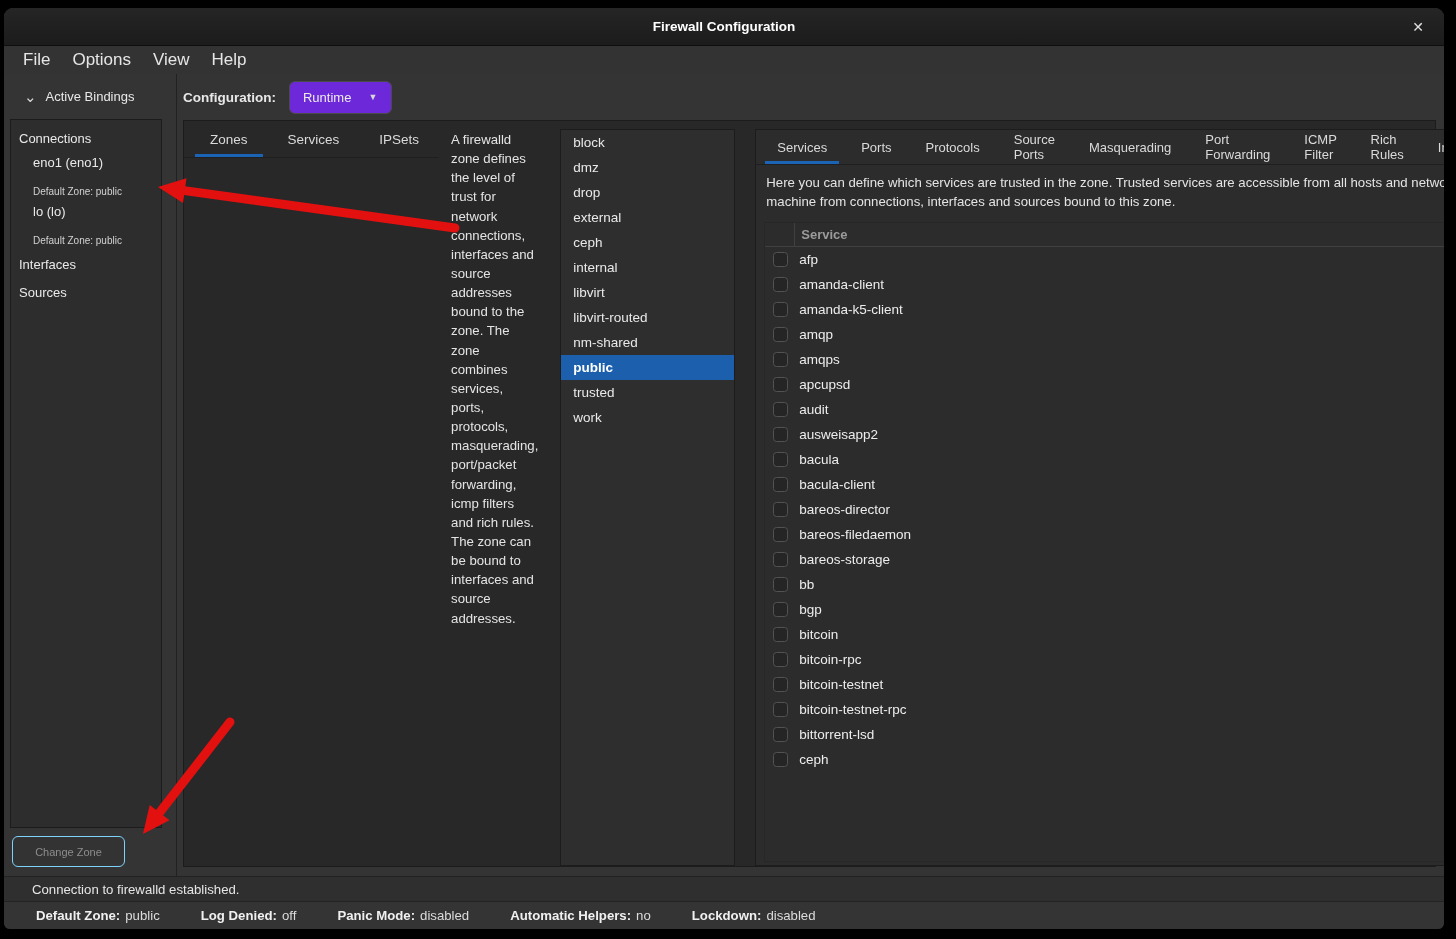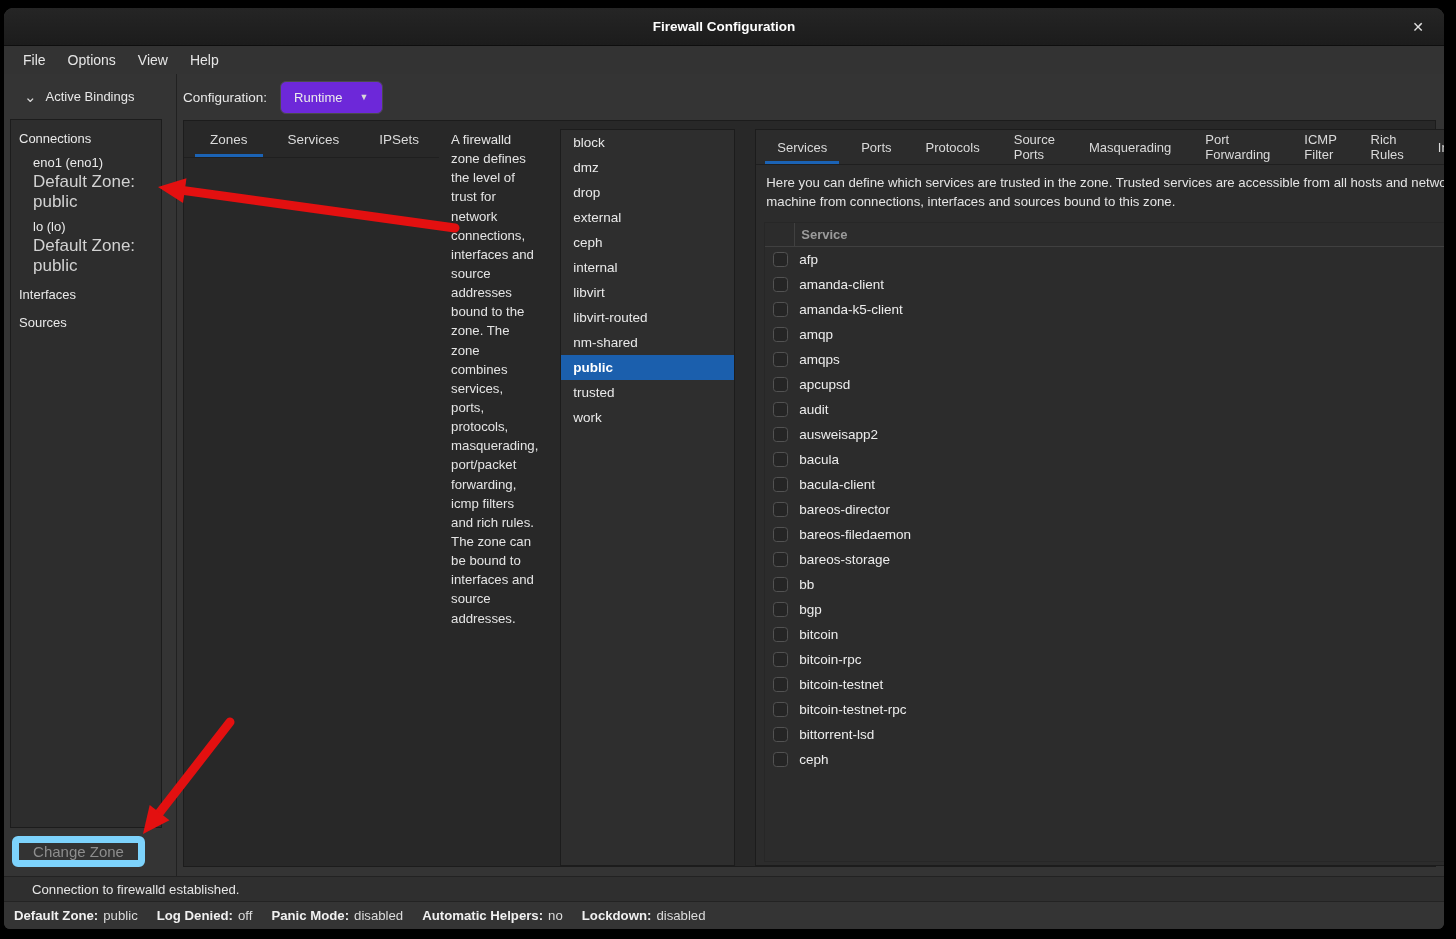--- a/index.html
+++ b/index.html
@@ -7,39 +7,39 @@
   .window { position:absolute; left:4px; top:8px; width:1440px; height:921px; background:#343434;
             border-radius:9px 9px 6px 6px; overflow:hidden; display:flex; flex-direction:column; color:#e8e8e8; }
   
   .titlebar { height:38px; flex:0 0 38px; background:linear-gradient(#252525,#1c1c1c); border-bottom:1px solid #0e0e0e;
               display:flex; align-items:center; justify-content:center; position:relative; }
   .title { font-weight:bold; font-size:13.5px; color:#fff; }
   .close-btn { position:absolute; right:16px; top:9px; width:20px; height:20px; display:flex; align-items:center;
                justify-content:center; color:#e0e0e0; font-size:14px; }
   
   .menubar { height:28px; flex:0 0 28px; background:#333333; display:flex; align-items:center; padding-left:8px; }
-  .menu-item { padding:0 11px; font-size:14px; color:#e6e6e6; height:100%; display:flex; align-items:center; }
+  .menu-item { padding:0 11px; font-size:17px; color:#e6e6e6; height:100%; display:flex; align-items:center; }
   
   .app-body { flex:1 1 auto; display:flex; min-height:0; background:#343434; }
   .sidebar { width:173px; flex:0 0 173px; border-right:1px solid #212121; display:flex; flex-direction:column; min-height:0; }
   .expander-row { height:45px; flex:0 0 45px; display:flex; align-items:center; padding-left:20px; gap:9px; font-size:13px; }
   .chevron { font-size:15px; color:#dcdcdc; line-height:10px; }
   .tree-panel { flex:1 1 auto; margin:0 14px 0 6px; border:1px solid #1c1c1c; background:#2d2d2d; padding:9px 0 0 8px;
                 font-size:13px; min-height:0; overflow:hidden; }
   .tree-root-label { color:#eaeaea; padding:2px 0; }
   .tree-conn { margin-top:7px; padding-left:14px; }
   .tree-conn-name { color:#eaeaea; }
-  .tree-conn-detail { font-size:17px; color:#d2d2d2; margin-top:2px; }
+  .tree-conn-detail { font-size:10px; color:#d2d2d2; margin-top:16px; }
   .tree-section { margin-top:9px; color:#eaeaea; padding:2px 0; }
-  .change-zone-btn { flex:0 0 auto; margin:8px 0 9px 8px; width:133px; height:31px; border:7px solid #7dd3fc; border-radius:6px;
-                     background:#333333; color:#8d8d8d; font-size:15px; display:flex; align-items:center; justify-content:center; }
+  .change-zone-btn { flex:0 0 auto; margin:8px 0 9px 8px; width:113px; height:31px; border:1px solid #7dd3fc; border-radius:6px;
+                     background:#333333; color:#8d8d8d; font-size:11px; display:flex; align-items:center; justify-content:center; }
   
   .main { flex:1 1 auto; display:flex; flex-direction:column; min-width:0; padding:0 8px 9px 6px; }
   .toolbar { height:46px; flex:0 0 46px; display:flex; align-items:center; gap:13px; }
-  .config-label { font-weight:normal; font-size:13.5px; }
+  .config-label { font-weight:bold; font-size:13.5px; }
   .dropdown { height:33px; min-width:103px; padding:0 13px; border:1px solid #4a4a4a; border-radius:6px; background:#6d28d9;
               display:flex; align-items:center; gap:17px; font-size:13px; color:#ececec; }
   .caret { font-size:9px; color:#d8d8d8; }
   .notebook { flex:1 1 auto; border:1px solid #1c1c1c; background:#282828; display:flex; flex-direction:row; min-height:0; }
   .tab-bar { height:37px; flex:0 0 37px; display:flex; align-items:stretch; padding-left:6px; border-bottom:1px solid #1f1f1f; }
   .tab { padding:0 20px; display:flex; align-items:center; color:#dadada; font-size:13.5px; position:relative; }
   .tab.active::after { content:""; position:absolute; left:5px; right:5px; bottom:0; height:3px; background:#1b63b5; }
   .nb-desc { padding:9px 12px 10px 12px; font-size:13.2px; line-height:1.45; color:#e4e4e4; }
   .zone-area { flex:1 1 auto; display:flex; gap:20px; padding:8px 0 0 10px; min-height:0; }
   .zone-list { width:175px; flex:0 0 175px; border:1px solid #1c1c1c; background:#2e2e2e; overflow:hidden; }
@@ -56,21 +56,21 @@
   .table-body { flex:1 1 auto; overflow:hidden; }
   .table-row { height:25px; display:flex; align-items:center; }
   .check-cell { width:30px; flex:0 0 30px; display:flex; justify-content:center; }
   .checkbox { width:15px; height:15px; border-radius:3.5px; background:#252525; border:1px solid #525252; }
   .row-label { padding-left:4px; font-size:13.5px; color:#ededed; }
   
   .status-message { height:25px; flex:0 0 25px; border-top:1px solid #222; background:#2f2f2f; display:flex; align-items:center;
                     padding-left:28px; font-size:13.2px; color:#e6e6e6; }
   .status-strip { height:28px; flex:0 0 28px; border-top:1px solid #232323; background:#343434; display:flex; align-items:center;
                   padding-left:10px; gap:19px; font-size:13.2px; }
-  .status-pair { display:flex; gap:5px; }
+  .status-pair { display:flex; gap:5px;margin-left:22px; }
   .status-pair b { color:#f0f0f0; }
   .status-pair span.val { color:#dcdcdc; }
   
   #arrows { position:absolute; left:0; top:0; width:1456px; height:939px; pointer-events:none; z-index:50; }
 </style>
 </head>
 <body>
 
 <div class="window">
 

